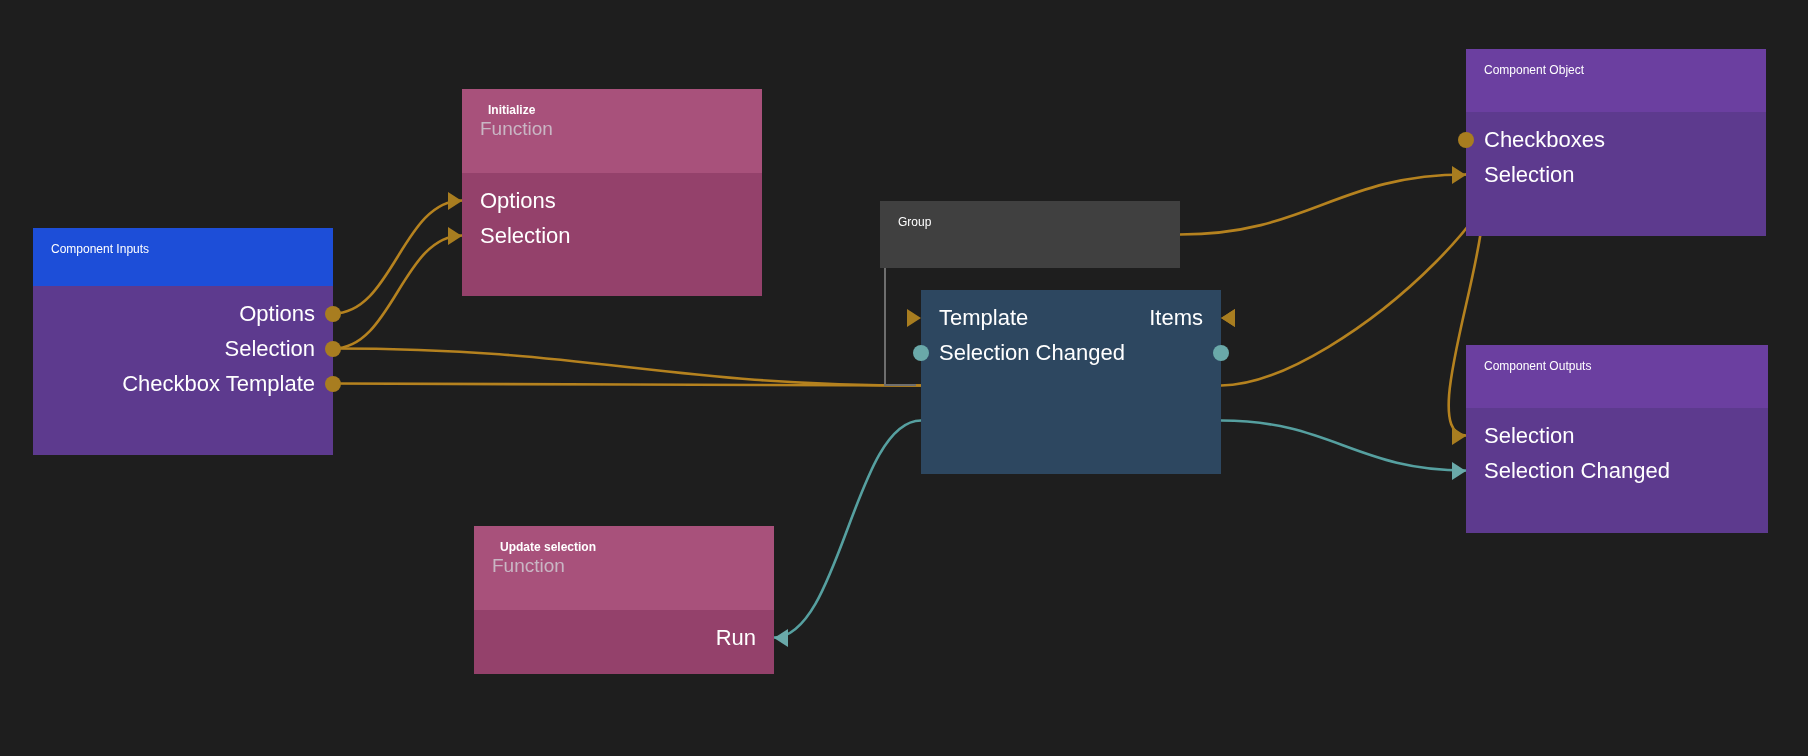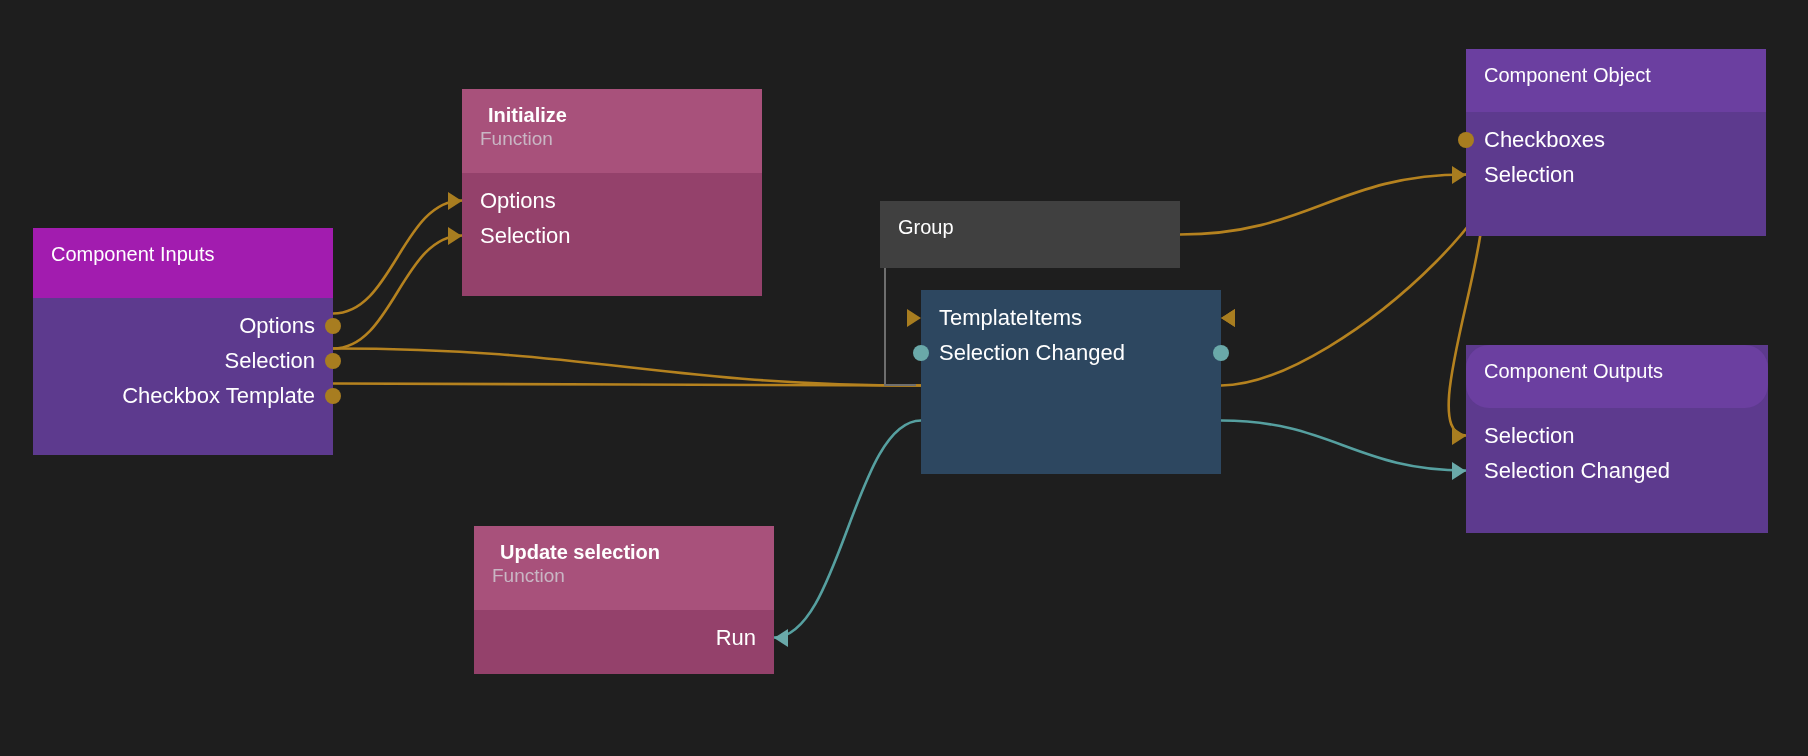--- a/index.html
+++ b/index.html
@@ -23,21 +23,21 @@
   .node{
     position:absolute;
     z-index:2;
     box-sizing:border-box;
   }
   .node-header{
     box-sizing:border-box;
     padding:14px 18px 12px 18px;
   }
   .node-title{
-    font-size:20px;
+    font-size:12px;
     color:#ffffff;
     line-height:1.2;
     white-space:nowrap;
   }
   .node-title.bold{font-weight:bold;margin-left:8px;}
   .node-subtitle{
     font-size:19px;
     line-height:1.25;
     color:#c9b6c4;
     white-space:nowrap;
@@ -48,21 +48,21 @@
   }
   .port-row{
     position:relative;
     height:35px;
     display:flex;
     align-items:center;
     box-sizing:border-box;
   }
   .port-row.in{ justify-content:flex-start; padding-left:18px; }
   .port-row.out{ justify-content:flex-end; padding-right:18px; }
-  .port-row.both{ padding-left:18px; padding-right:18px; }
+  .port-row.both{ justify-content:space-between; padding-left:18px; padding-right:18px; }
   .port-label{
     font-size:22px;
     color:#ffffff;
     white-space:nowrap;
   }
   
   .pm{ position:absolute; }
   .pm-dot{
     width:16px;height:16px;border-radius:50%;
   }
@@ -94,21 +94,21 @@
       <path d="M 333 383.5 C 597.6 383.5, 656.4 385.5, 921 385.5" fill="none" stroke="#b5821f" stroke-width="2.6" stroke-linecap="round"></path>
       <path d="M 1180 234.5 C 1308.7 234.5, 1337.3 174.5, 1466 174.5" fill="none" stroke="#b5821f" stroke-width="2.6" stroke-linecap="round"></path>
       <path d="M 1466 139.5 C 1588.5 139.5, 1343.5 385.5, 1221 385.5" fill="none" stroke="#b5821f" stroke-width="2.6" stroke-linecap="round"></path>
       <path d="M 1466 174.5 C 1526 174.5, 1406 435.5, 1466 435.5" fill="none" stroke="#b5821f" stroke-width="2.6" stroke-linecap="round"></path>
       <path d="M 1221 420.5 C 1331.25 420.5, 1355.75 470.5, 1466 470.5" fill="none" stroke="#56a0a0" stroke-width="2.6" stroke-linecap="round"></path>
       <path d="M 921 420.5 C 854.85 420.5, 840.15 637.5, 774 637.5" fill="none" stroke="#56a0a0" stroke-width="2.6" stroke-linecap="round"></path>
     </svg>
 
   <div id="nodes-layer">
       <div class="node" style="left: 33px; top: 228px; width: 300px; height: 227px; background: rgb(93, 58, 142);">
-        <div class="node-header" style="height: 70px; background: #a21caf;">
+        <div class="node-header" style="height: 58px; background: #1d4ed8;">
           <div class="node-title">Component Inputs</div>
         </div>
         <div class="node-body">
           <div class="port-row out">
             <span class="port-label">Options</span>
             <span class="pm pm-dot right" style="background: rgb(168, 125, 32);"></span>
           </div>
           <div class="port-row out">
             <span class="port-label">Selection</span>
             <span class="pm pm-dot right" style="background: rgb(168, 125, 32);"></span>
@@ -178,21 +178,21 @@
             <span class="pm pm-dot left" style="background: rgb(168, 125, 32);"></span>
             <span class="port-label">Checkboxes</span>
           </div>
           <div class="port-row in">
             <span class="pm pm-tri pm-tri-left left" style="border-left: 14px solid rgb(168, 125, 32); top: 50%; transform: translateY(-50%); left: -14px;"></span>
             <span class="port-label">Selection</span>
           </div>
         </div>
       </div>
       <div class="node" style="left: 1466px; top: 345px; width: 302px; height: 188px; background: rgb(93, 58, 142);">
-        <div class="node-header" style="height: 63px; background: rgb(107, 63, 160); border-radius: 23px;">
+        <div class="node-header" style="height: 63px; background: rgb(107, 63, 160);">
           <div class="node-title">Component Outputs</div>
         </div>
         <div class="node-body">
           <div class="port-row in">
             <span class="pm pm-tri pm-tri-left left" style="border-left: 14px solid rgb(168, 125, 32); top: 50%; transform: translateY(-50%); left: -14px;"></span>
             <span class="port-label">Selection</span>
           </div>
           <div class="port-row in">
             <span class="pm pm-tri pm-tri-left left" style="border-left: 14px solid rgb(106, 169, 169); top: 50%; transform: translateY(-50%); left: -14px;"></span>
             <span class="port-label">Selection Changed</span>

